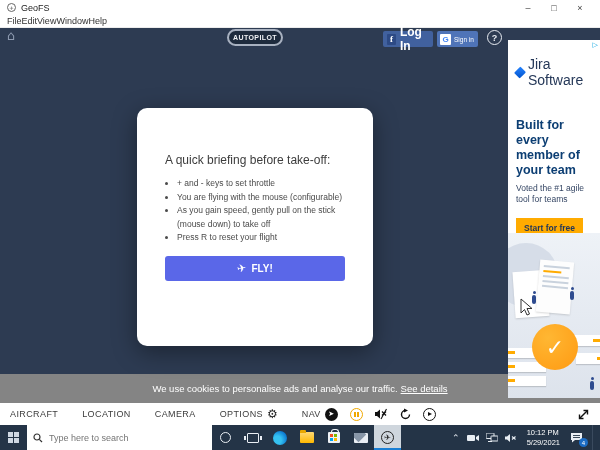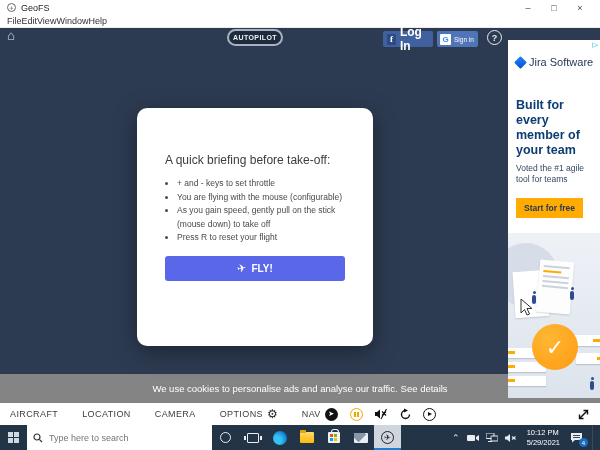--- a/index.html
+++ b/index.html
@@ -24,21 +24,21 @@
   .g-btn { position:absolute; left:437px; top:3px; width:41px; height:16px; background:#4f74b8; border-radius:2px; display:flex; align-items:center; padding:0 3px; gap:3px; }
   .g-ic { width:11px; height:11px; background:#fff; border-radius:1px; color:#4285f4; font-weight:bold; font-size:8px; display:flex; align-items:center; justify-content:center; }
   .g-btn .lbl { color:#fff; font-size:6.5px; }
   .help-btn { position:absolute; left:487px; top:2px; width:15px; height:15px; border:1.5px solid #e8ecf2; border-radius:50%; color:#e8ecf2; font-size:9px; font-weight:bold; display:flex; align-items:center; justify-content:center; }
 
   
   .ad { position:absolute; right:0; top:12px; width:92px; height:358px; background:#fff; z-index:6; overflow:hidden; }
   .adchoices { position:absolute; top:1px; right:2px; font-size:7px; color:#00a1de; }
   .ad-brand { display:flex; align-items:center; gap:4px; margin:16px 0 0 8px; }
   .jira-diamond { width:9px; height:9px; background:linear-gradient(135deg,#2684FF,#0052CC); transform:rotate(45deg); border-radius:1px; }
-  .ad-brand .txt { font-size:11px; color:#253858; }
+  .ad-brand .txt { font-size:14px; color:#253858; }
   .ad-headline { margin:30px 8px 0 8px; font-size:12.5px; font-weight:bold; color:#0c3e73; line-height:1.2; }
   .ad-sub { margin:5px 8px 0 8px; font-size:8.5px; color:#344563; line-height:1.3; }
   .ad-cta { display:inline-block; margin:13px 0 0 8px; background:#FFAB00; border-radius:0; padding:5px 8px; font-size:8.5px; font-weight:bold; color:#253858; }
   .ad-illus { position:absolute; left:0; bottom:0; width:92px; height:165px; background:linear-gradient(#eef2f7,#dde3ec); }
   .illus-circle { position:absolute; left:-14px; top:10px; width:64px; height:64px; border-radius:50%; background:#d6dde8; }
   .illus-box1 { position:absolute; left:6px; top:38px; width:34px; height:46px; background:#fff; transform:rotate(-4deg); box-shadow:0 1px 2px rgba(0,0,0,.15); }
   .illus-doc { position:absolute; left:30px; top:28px; width:34px; height:52px; background:#fdfdfd; transform:rotate(5deg); box-shadow:0 1px 2px rgba(0,0,0,.15); padding:5px 4px; }
   .illus-doc i { display:block; height:2px; background:#c9d2dd; margin-bottom:3px; }
   .illus-doc i.orange { background:#FFAB00; width:70%; }
   .illus-tray { position:absolute; width:44px; height:10px; background:#fff; box-shadow:0 1px 1px rgba(0,0,0,.15); }
@@ -57,21 +57,21 @@
   .modal h1 { font-size:16px; font-weight:normal; color:#3c3c3c; }
   .modal h2 { font-size:12px; font-weight:normal; color:#3c3c3c; margin-top:15px; }
   .modal ul { margin:10px 0 0 12px; }
   .modal li { font-size:8.5px; color:#4a4a4a; line-height:1.6; }
   .fly-btn { margin-top:11px; width:100%; height:25px; background:#5a67e8; border:none; border-radius:3px; color:#fff; font-size:10px; font-weight:bold; display:flex; align-items:center; justify-content:center; gap:5px; cursor:pointer; }
   .fly-plane { font-size:11px; transform:rotate(-10deg); display:inline-block; }
 
   
   .cookie { position:absolute; top:374px; left:0; width:600px; height:29px; background:#848484; z-index:2; display:flex; align-items:center; justify-content:center; gap:0; }
   .cookie .msg { color:#fff; font-size:9.5px; }
-  .cookie .link { color:#fff; margin-left:3px; cursor:pointer; }
+  .cookie .link { color:#fff; text-decoration:underline; margin-left:3px; cursor:pointer; }
   .cookie .ok { width:48px; height:29px; margin-left:18px; background:#979797; color:#fff; font-size:9.5px; border:none; cursor:pointer; }
 
   
   .gtoolbar { position:absolute; top:403px; left:0; width:600px; height:22px; background:#fff; display:flex; align-items:center; padding:0 10px; }
   .gtoolbar .tb-lbl { font-size:9px; color:#3c3c3c; letter-spacing:.4px; margin-right:24px; cursor:pointer; }
   .gtoolbar .gear { font-size:12px; color:#1f1f1f; margin:0 24px 0 -20px; cursor:pointer; }
   .nav-circle { width:13px; height:13px; border-radius:50%; background:#111; color:#fff; display:flex; align-items:center; justify-content:center; font-size:7px; margin:0 12px 0 -20px; cursor:pointer; }
   .pause-circle { width:13px; height:13px; border-radius:50%; border:1.5px solid #f0a800; display:flex; align-items:center; justify-content:center; gap:1.5px; margin-right:11px; cursor:pointer; }
   .pause-circle i { width:1.5px; height:5px; background:#f0a800; }
   .tb-svg { margin-right:11px; cursor:pointer; display:flex; align-items:center; }

